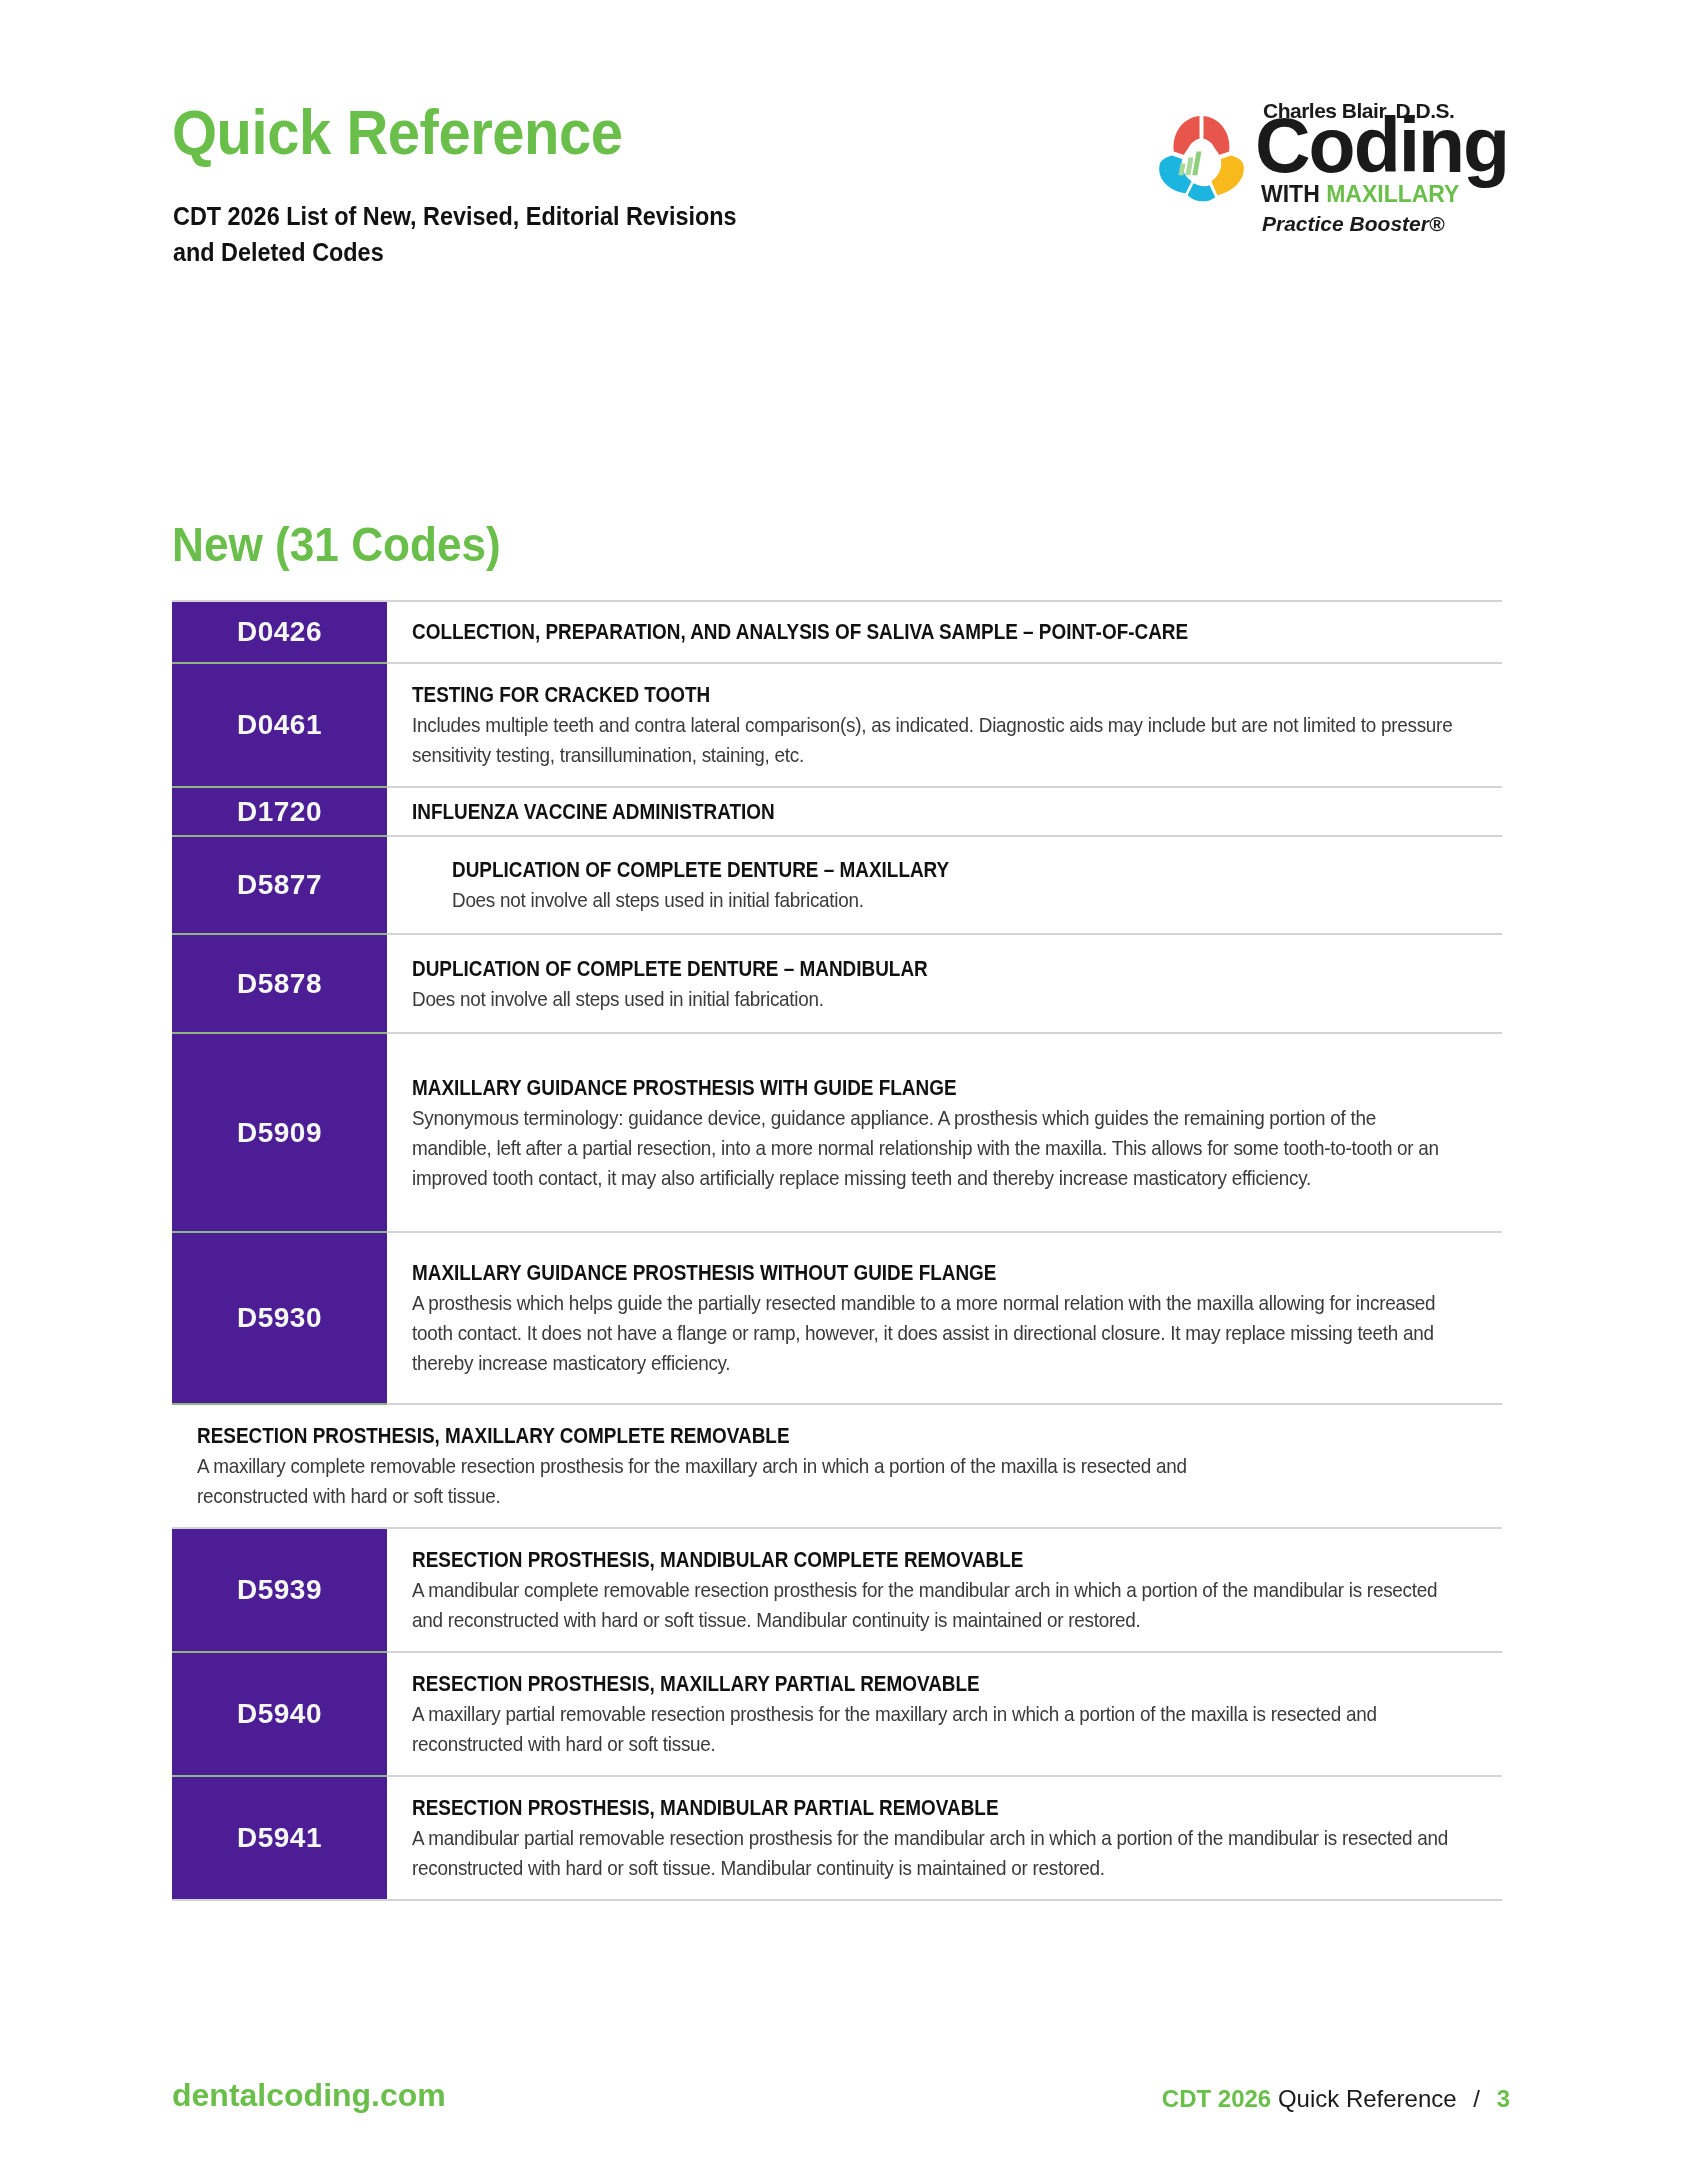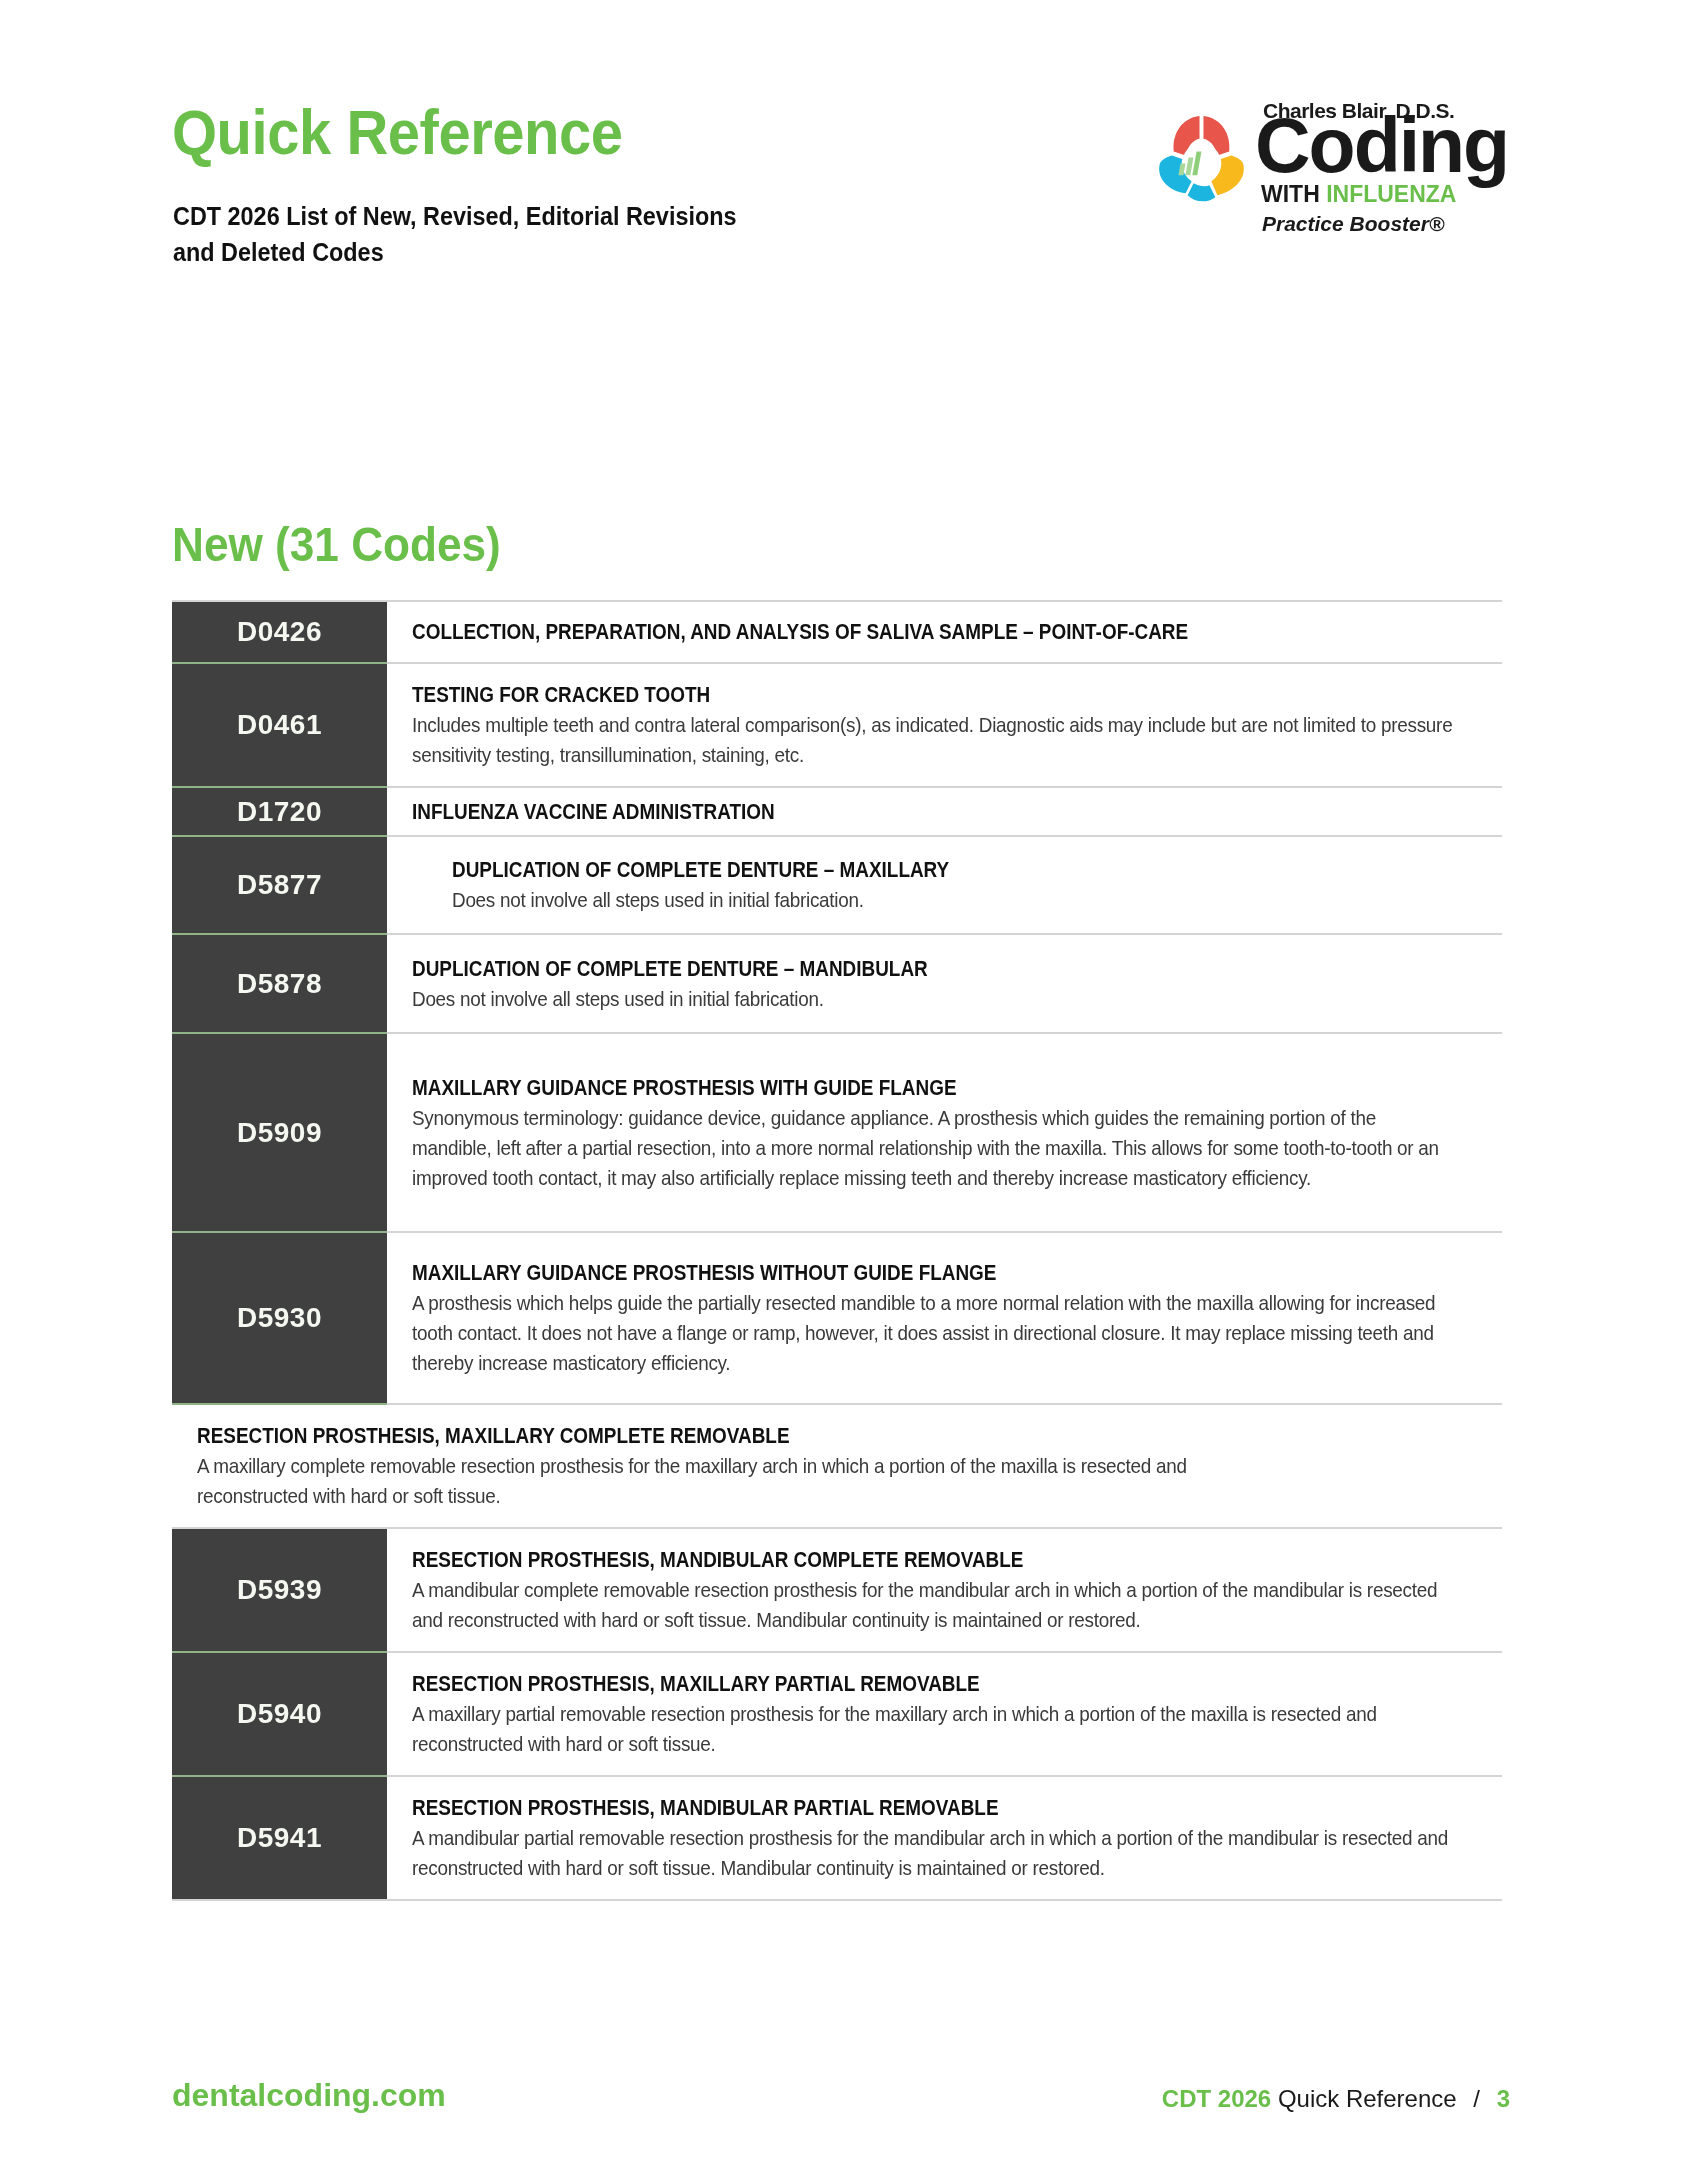--- a/index.html
+++ b/index.html
@@ -25,21 +25,21 @@
   .logo-booster { position: absolute; left: 114px; top: 133px; font-size: 21px; font-weight: 700;
                   font-style: italic; color: #1a1a1a; white-space: nowrap; }
 
   .section-title { position: absolute; left: 172px; top: 515px; margin: 0;
                    font-size: 48px; font-weight: 700; color: #6abf4b; line-height: 59px;
                    transform: scaleX(0.92); transform-origin: left center; }
 
   .code-table { position: absolute; left: 172px; top: 600px; width: 1330px;
                 border-top: 2px solid #d4d4d4; }
   .row { display: flex; border-bottom: 2px solid #d4d4d4; box-sizing: border-box; }
-  .code-cell { width: 215px; flex: 0 0 215px; background: #404040; color: #f4f8f1;
+  .code-cell { width: 215px; flex: 0 0 215px; background: #4c1d95; color: #f4f8f1;
                display: flex; align-items: center; justify-content: center;
                font-size: 28px; font-weight: 700; letter-spacing: 0.5px;
                border-bottom: 2px solid #8fb486; margin-bottom: -2px; box-sizing: border-box; }
   .row:last-child .code-cell { border-bottom: none; margin-bottom: 0; }
   .desc-cell { flex: 1; padding: 0 0 0 25px; display: flex; flex-direction: column;
                justify-content: center; box-sizing: border-box; }
   .desc-heading { font-size: 22px; font-weight: 700; color: #111; line-height: 30px;
                   transform: scaleX(0.86); transform-origin: left center; white-space: nowrap; }
   .desc-body { font-size: 21px; color: #3a3a3a; line-height: 30px; letter-spacing: -0.3px;
                width: 1158px; transform: scaleX(0.9); transform-origin: left top; }
@@ -75,21 +75,21 @@
     <circle cx="50" cy="52" r="20" fill="#ffffff"></circle>
 
     <rect x="38" y="52" width="5" height="12" fill="#a9d99a" transform="skewX(-10)"></rect>
     <rect x="45" y="46" width="5" height="18" fill="#a9d99a" transform="skewX(-10)"></rect>
     <rect x="52" y="40" width="5" height="24" fill="#8fcf7c" transform="skewX(-10)"></rect>
   </svg>
   <span class="logo-author">Charles Blair, D.D.S.</span>
   <span class="logo-coding">Coding</span>
   <span class="logo-with">
     <span>WITH</span>
-    <span class="conf">INFLUENZA</span>
+    <span class="conf">MAXILLARY</span>
   </span>
   <span class="logo-booster">Practice Booster®</span>
 </div>
 
 <h2 class="section-title">New (31 Codes)</h2>
 
 <div class="code-table" id="code-table">
     <div class="row" style="height: 62px;">
       <div class="code-cell">D0426</div>
       <div class="desc-cell">

